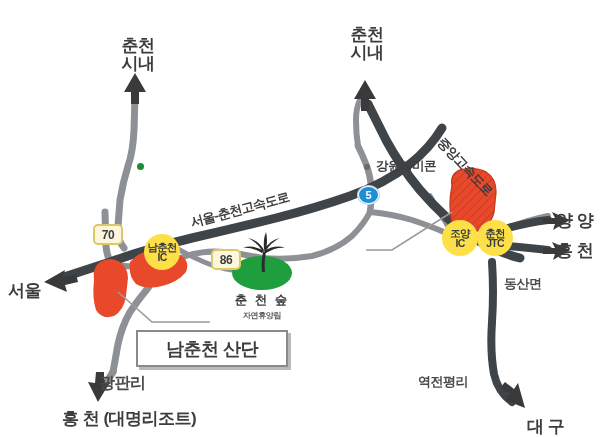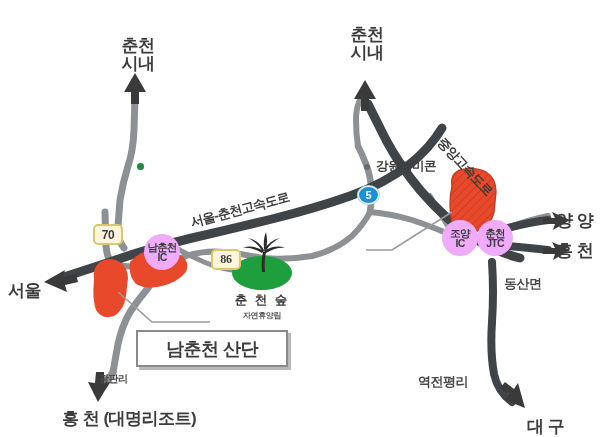--- a/index.html
+++ b/index.html
@@ -49,21 +49,21 @@
     position: absolute;
     font-size: 13px;
     font-weight: bold;
     color: #3d3d3d;
     white-space: nowrap;
     letter-spacing: -0.8px;
     transform-origin: left center;
   }
   .node-circle {
     position: absolute;
-    background: #f0abfc;
+    background: #fde047;
     border-radius: 50%;
     display: flex;
     flex-direction: column;
     align-items: center;
     justify-content: center;
     color: #3d3d3d;
     font-weight: bold;
     font-size: 10.5px;
     line-height: 1.0;
     letter-spacing: -0.8px;
@@ -267,34 +267,34 @@
     <span>IC</span>
   </div>
 
   <div class="node-circle" style="left:477px; top:220px; width:36px; height:36px;">
     <span>춘천</span>
     <span>JTC</span>
   </div>
 
   <div class="shield" style="left:93px; top:224px; width:26px; height:17px;">70</div>
 
-  <div class="shield" style="left:211px; top:249px; width:26px; height:17px;font-family:Liberation Serif, serif;">86</div>
+  <div class="shield" style="left:211px; top:249px; width:26px; height:17px;">86</div>
 
   <div class="shield-oval" style="left:358px; top:186px; width:19px; height:16px;">5</div>
 
   <div class="callout-box" style="left:136px; top:330px; width:148px; height:33px;">남춘천 산단</div>
 
 
 
   <div class="lbl lbl-place" style="left:376px; top:160px;">강원레미콘</div>
 
   <div class="forest-label" style="left:222px; top:292px; width:80px;">
     <div class="forest-title">춘 천 숲</div>
     <div class="forest-sub">자연휴양림</div>
   </div>
 
-  <div class="lbl lbl-small" style="left:99px; top:374px; font-size:10px;">광판리</div>
+  <div class="lbl lbl-small" style="left:99px; top:374px; font-size:16px;">광판리</div>
 
   <div class="lbl lbl-small" style="left:504px; top:277px; font-size:13px;">동산면</div>
 
   <div class="lbl lbl-small" style="left:418px; top:375px; font-size:13px;">역전평리</div>
 
 </div>
 
 </body></html>

